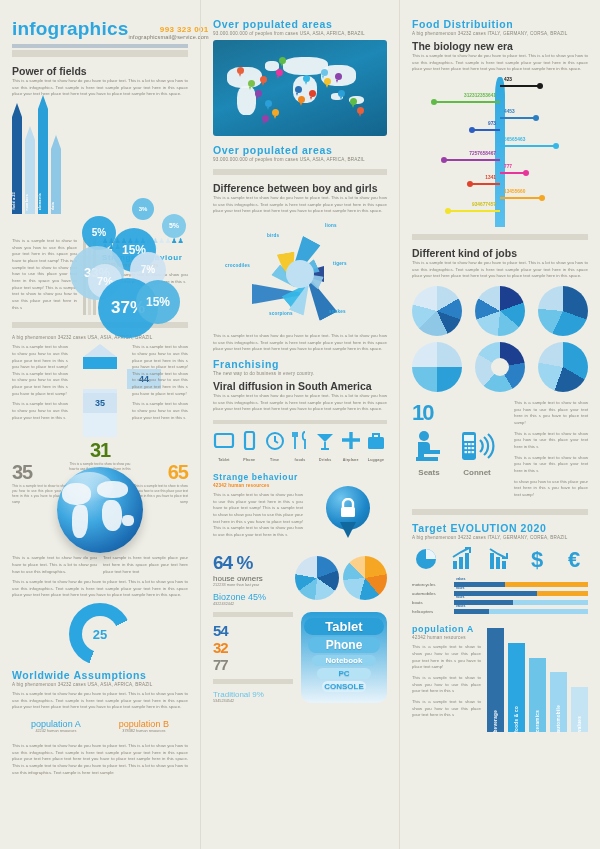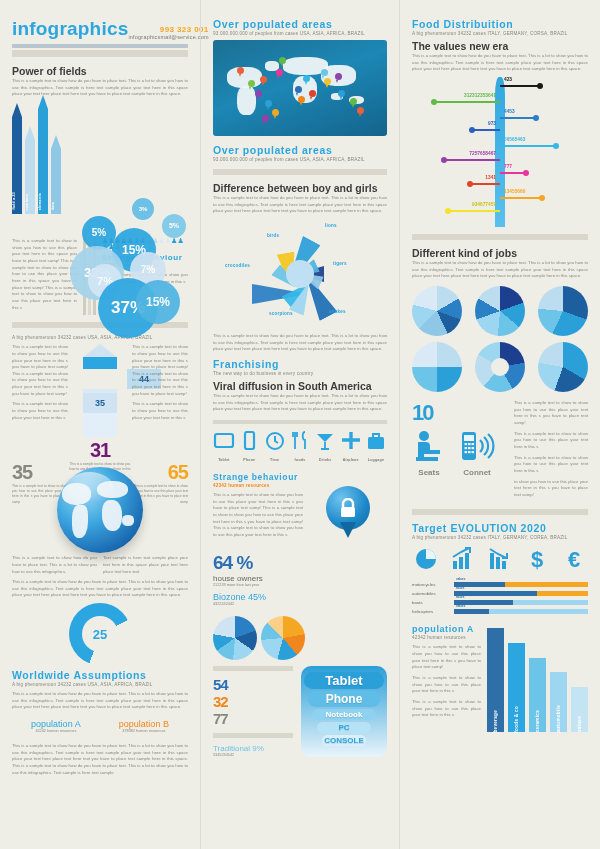--- a/index.html
+++ b/index.html
@@ -238,21 +238,21 @@
         <div style="background:#e3eff8;height:24px;"></div>
       </div>
       <div style="width:56px;">
         <p class="body">This is a sample text to show to show you how to use this place your text here in this s you have to place text samp! This is a sample text to show to show you how to use this place your text here in this s you have to place text samp!</p>
         <p class="body">This is a sample text to show to show you how to use this place your text here in this s</p>
       </div>
     </div>
 
     <div style="position:relative;height:116px;margin-top:2px;">
       <div style="position:absolute;left:50%;transform:translateX(-50%);top:0;text-align:center;width:62px;">
-        <div class="bignum" style="font-size:20px;color:#701a75;">31</div>
+        <div class="bignum" style="font-size:20px;color:#4d7c0f;">31</div>
         <p class="body" style="font-size:3.3px;text-align:center;">This is a sample text to show to show you how to use this place your text here in this s you have to place text samp</p>
       </div>
       <div style="position:absolute;left:0;top:22px;width:56px;">
         <div class="bignum" style="font-size:20px;color:#8a887e;">35</div>
         <p class="body" style="font-size:3.3px;">This is a sample text to show to show you how to use this place your text here in this s you have to place text samp</p>
       </div>
       <div style="position:absolute;right:0;top:22px;width:56px;text-align:right;">
         <div class="bignum" style="font-size:20px;color:#f5a623;">65</div>
         <p class="body" style="font-size:3.3px;text-align:right;">This is a sample text to show to show you how to use this place your text here in this s you have to place text samp</p>
       </div>
@@ -467,21 +467,21 @@
           <div class="circ">
             <svg width="18" height="20" viewBox="0 0 18 20">
               <path d="M4 9 V6 a5 5 0 0 1 10 0 V9" fill="none" stroke="#fff" stroke-width="2.4"></path>
               <rect x="2" y="9" width="14" height="10" rx="1.6" fill="#fff"></rect>
             </svg>
           </div>
         </div>
       </div>
     </div>
 
-    <div style="display:flex;gap:6px;margin-top:8px;flex-direction:column;">
+    <div style="display:flex;gap:6px;margin-top:8px;">
       <div style="width:86px;">
         <div class="bignum" style="font-size:19px;color:#2b6fb5;">64 %</div>
         <div style="font-size:8px;color:#6a6860;">house owners</div>
         <div style="font-size:3.8px;color:#8a877c;">212233 more than last year</div>
         <div style="font-size:9px;color:#2ba6e0;margin-top:5px;">Biozone 45%</div>
         <div style="font-size:3.8px;color:#8a877c;">4322432442</div>
       </div>
       <div style="flex:1;display:flex;gap:4px;align-items:flex-start;padding-top:4px;">
         <div class="pie" id="mpie0" style="width: 44px; height: 44px; background: conic-gradient(rgb(43, 127, 196) 0deg, rgb(43, 127, 196) 70deg, rgb(29, 95, 158) 70deg, rgb(29, 95, 158) 125deg, rgb(157, 214, 240) 125deg, rgb(157, 214, 240) 185deg, rgb(108, 196, 232) 185deg, rgb(108, 196, 232) 235deg, rgb(43, 159, 216) 235deg, rgb(43, 159, 216) 280deg, rgb(207, 227, 242) 280deg, rgb(207, 227, 242) 360deg);"></div>
         <div class="pie" id="mpie1" style="width: 44px; height: 44px; background: conic-gradient(rgb(245, 166, 35) 0deg, rgb(245, 166, 35) 80deg, rgb(240, 135, 30) 80deg, rgb(240, 135, 30) 140deg, rgb(43, 159, 216) 140deg, rgb(43, 159, 216) 195deg, rgb(157, 214, 240) 195deg, rgb(157, 214, 240) 265deg, rgb(108, 196, 232) 265deg, rgb(108, 196, 232) 315deg, rgb(253, 208, 138) 315deg, rgb(253, 208, 138) 360deg);"></div>
@@ -508,21 +508,21 @@
           </div>
       </div>
     </div>
   </div>
 
   <div class="col right">
 
     <h2 class="sec">Food Distribuition</h2>
     <div class="sub">A big phenomenoun 34232 cases ITALY, GERMANY, CORSA, BRAZIL</div>
 
-    <h2 class="sec dark">The values new era</h2>
+    <h2 class="sec dark">The biology new era</h2>
     <p class="body">This is a sample text to show how do you have to place text. This is a lot to show you how to use this infographics. Text sample is here text sample place your text here in this space place your text here place text here text you have to place text sample here in this space.</p>
 
     <div class="tree" id="tree">
       <div class="trunk"></div>
     <div class="branch" style="top: 8px; background: rgb(26, 26, 26); width: 40px; height: 2.2px; left: 50%;">
           <div class="dot" style="background: rgb(26, 26, 26); right: -3px;"></div>
           <div class="bval" style="color: rgb(26, 26, 26); left: 4px;">423</div>
         </div>
         <div class="branch" style="top: 24px; background: rgb(95, 187, 70); width: 66px; height: 2.2px; right: 50%;">
           <div class="dot" style="background: rgb(95, 187, 70); left: -3px;"></div>

